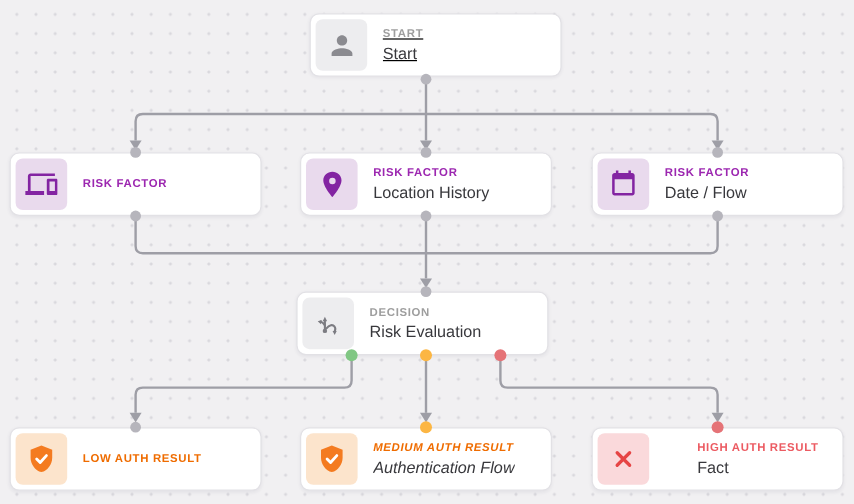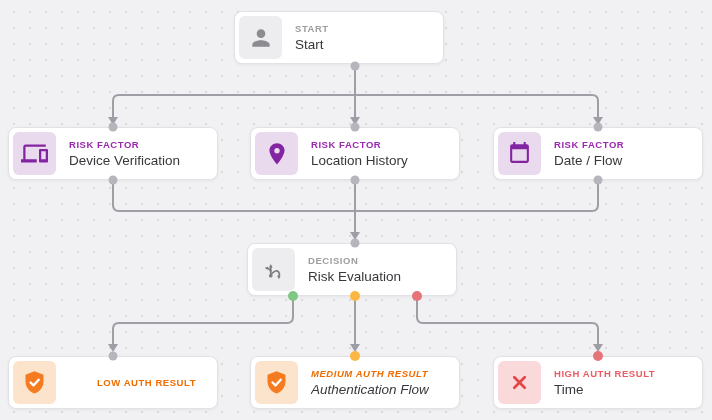--- a/index.html
+++ b/index.html
@@ -52,41 +52,40 @@
   }
   .wire-layer{
     position:absolute;left:0;top:0;width:712px;height:420px;
   }
 </style>
 </head>
 <body>
 
 <div class="canvas">
 
-  <div class="node" style="left:234px;top:11px;">
+  <div class="node" style="left:258px;top:11px;text-decoration:underline;">
     <div class="icon-box box-gray">
       <svg width="26" height="26" viewBox="0 0 24 24">
         <path fill="#8b8b90" d="M12 12c2.21 0 4-1.79 4-4s-1.79-4-4-4-4 1.79-4 4 1.79 4 4 4zm0 2c-2.67 0-8 1.34-8 4v2h16v-2c0-2.66-5.33-4-8-4z"></path>
       </svg>
     </div>
     <div class="node-text">
       <div class="node-label label-gray">START</div>
       <div class="node-title">Start</div>
     </div>
   </div>
 
   <div class="node" style="left:8px;top:127px;">
     <div class="icon-box box-purple">
       <svg width="27" height="27" viewBox="0 0 24 24">
         <path fill="#8324a2" d="M4 6h18V4H4c-1.1 0-2 .9-2 2v11H0v3h14v-3H4V6zm19 2h-6c-.55 0-1 .45-1 1v10c0 .55.45 1 1 1h6c.55 0 1-.45 1-1V9c0-.55-.45-1-1-1zm-1 9h-4v-7h4v7z"></path>
       </svg>
     </div>
     <div class="node-text">
       <div class="node-label label-purple">RISK FACTOR</div>
-      <div class="node-title">Device Verification</div>
     </div>
   </div>
 
   <div class="node" style="left:250px;top:127px;">
     <div class="icon-box box-purple">
       <svg width="26" height="26" viewBox="0 0 24 24">
         <path fill="#8324a2" d="M12 2C8.13 2 5 5.13 5 8.5c0 5.25 7 13 7 13s7-7.75 7-13C19 5.13 15.87 2 12 2zm0 9.5a2.5 2.5 0 1 1 0-5 2.5 2.5 0 0 1 0 5z"></path>
       </svg>
     </div>
     <div class="node-text">
@@ -120,21 +119,21 @@
         <polygon points="6.6,9.0 5.9,12.1 3.5,9.9" fill="#7c7c82"></polygon>
         <polygon points="14.9,17.4 18.1,17.4 16.5,20.5" fill="#7c7c82"></polygon>
       </svg>
     </div>
     <div class="node-text">
       <div class="node-label label-gray">DECISION</div>
       <div class="node-title">Risk Evaluation</div>
     </div>
   </div>
 
-  <div class="node" style="left:8px;top:356px;gap:28px;">
+  <div class="node" style="left:8px;top:356px;">
     <div class="icon-box box-orange">
       <svg width="27" height="27" viewBox="0 0 24 24">
         <path fill="#f47b20" d="M12 2L4 5.2V11c0 4.9 3.4 9.5 8 10.7 4.6-1.2 8-5.8 8-10.7V5.2L12 2z"></path>
         <path d="M8.5 12l2.6 2.6 4.6-5.1" fill="none" stroke="#ffffff" stroke-width="2.1" stroke-linecap="round" stroke-linejoin="round"></path>
       </svg>
     </div>
     <div class="node-text">
       <div class="node-label label-orange">LOW AUTH RESULT</div>
     </div>
   </div>
@@ -145,29 +144,29 @@
         <path fill="#f47b20" d="M12 2L4 5.2V11c0 4.9 3.4 9.5 8 10.7 4.6-1.2 8-5.8 8-10.7V5.2L12 2z"></path>
         <path d="M8.5 12l2.6 2.6 4.6-5.1" fill="none" stroke="#ffffff" stroke-width="2.1" stroke-linecap="round" stroke-linejoin="round"></path>
       </svg>
     </div>
     <div class="node-text">
       <div class="node-label label-orange">MEDIUM AUTH RESULT</div>
       <div class="node-title">Authentication Flow</div>
     </div>
   </div>
 
-  <div class="node" style="left:493px;top:356px;">
+  <div class="node" style="left:493px;top:356px;gap:27px;">
     <div class="icon-box box-red">
       <svg width="25" height="25" viewBox="0 0 24 24">
         <path d="M7 7 L17 17 M17 7 L7 17" stroke="#e64545" stroke-width="2.6" stroke-linecap="round" fill="none"></path>
       </svg>
     </div>
     <div class="node-text">
       <div class="node-label label-red">HIGH AUTH RESULT</div>
-      <div class="node-title">Time</div>
+      <div class="node-title">Fact</div>
     </div>
   </div>
 
   <svg class="wire-layer" width="712" height="420" viewBox="0 0 712 420">
     <g fill="none" stroke="#9e9ea6" stroke-width="2">
 
       <path d="M355 66 V117"></path>
       <path d="M113 117 V101 Q113 95 119 95 H592 Q598 95 598 101 V117"></path>
 
       <path d="M113 182 V205 Q113 211 119 211 H592 Q598 211 598 205 V182"></path>

